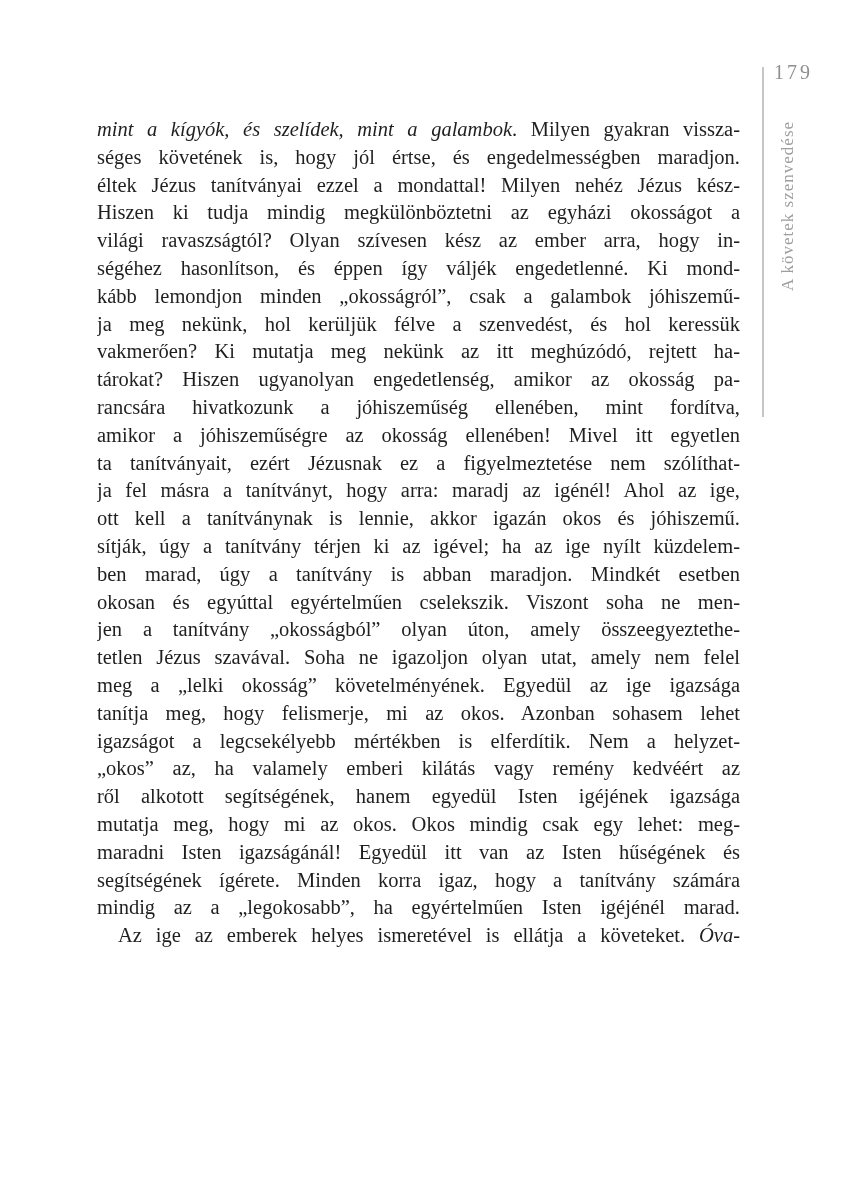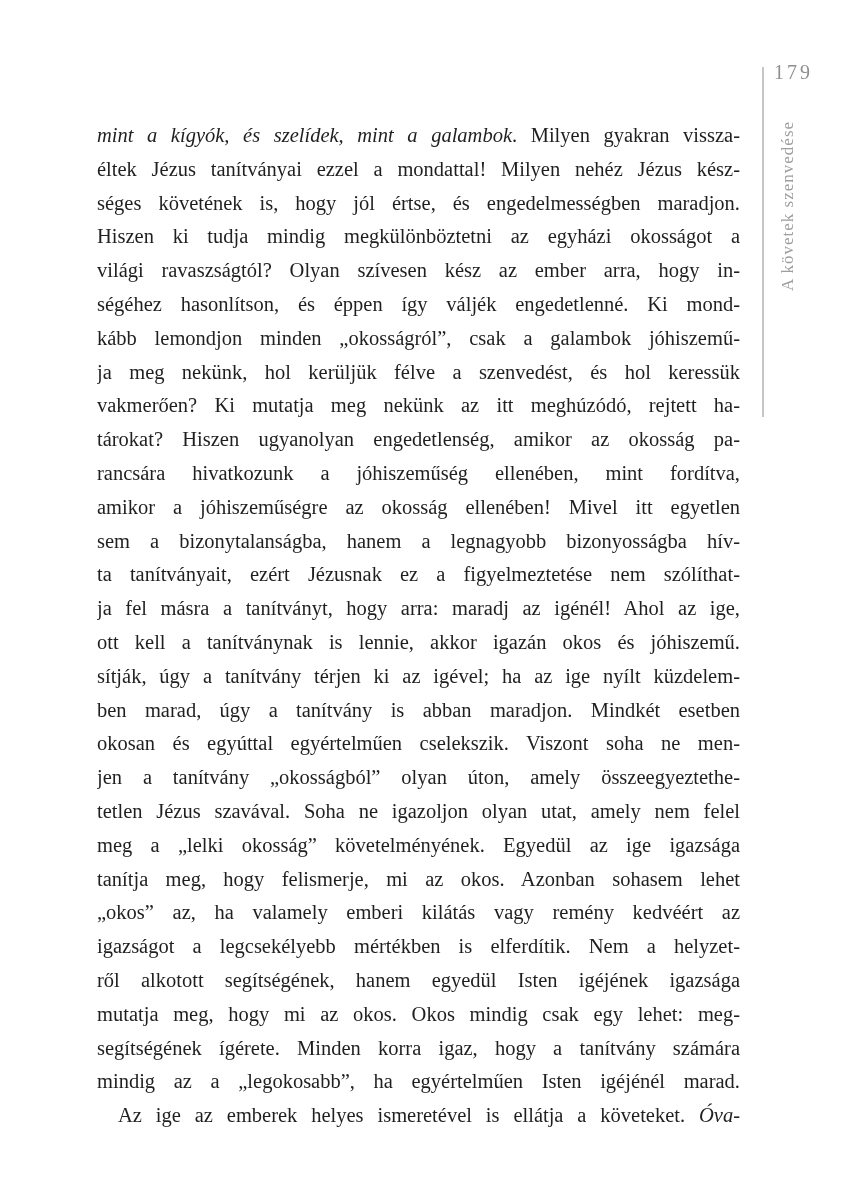--- a/index.html
+++ b/index.html
@@ -55,61 +55,60 @@
     width: 643px;
     color: #1f1f1f;
     font-size: 20.5px;
   }
   .text-line {
     height: 27.8px;
     line-height: 27.8px;
     text-align: justify;
     text-align-last: justify;
     overflow: hidden;
-    margin-top: 6px;
   }
   .text-line.indent {
     text-indent: 21px;
   }
   .seg.italic {
     font-style: italic;
   }
 </style>
 </head>
 <body>
 
 <div class="page">
   <div class="margin-rule"></div>
   <div class="page-number">179</div>
   <div class="margin-label">A követek szenvedése</div>
   <div class="text-block">
       <div class="text-line"><span class="seg italic">mint a kígyók, és szelídek, mint a galambok</span><span class="seg">. Milyen gyakran vissza-</span></div>
+      <div class="text-line"><span class="seg">séges követének is, hogy jól értse, és engedelmességben maradjon.</span></div>
       <div class="text-line"><span class="seg">éltek Jézus tanítványai ezzel a mondattal! Milyen nehéz Jézus kész-</span></div>
-      <div class="text-line"><span class="seg">séges követének is, hogy jól értse, és engedelmességben maradjon.</span></div>
       <div class="text-line"><span class="seg">Hiszen ki tudja mindig megkülönböztetni az egyházi okosságot a</span></div>
       <div class="text-line"><span class="seg">világi ravaszságtól? Olyan szívesen kész az ember arra, hogy in-</span></div>
       <div class="text-line"><span class="seg">ségéhez hasonlítson, és éppen így váljék engedetlenné. Ki mond-</span></div>
       <div class="text-line"><span class="seg">kább lemondjon minden „okosságról”, csak a galambok jóhiszemű-</span></div>
       <div class="text-line"><span class="seg">ja meg nekünk, hol kerüljük félve a szenvedést, és hol keressük</span></div>
       <div class="text-line"><span class="seg">vakmerően? Ki mutatja meg nekünk az itt meghúzódó, rejtett ha-</span></div>
       <div class="text-line"><span class="seg">tárokat? Hiszen ugyanolyan engedetlenség, amikor az okosság pa-</span></div>
       <div class="text-line"><span class="seg">rancsára hivatkozunk a jóhiszeműség ellenében, mint fordítva,</span></div>
       <div class="text-line"><span class="seg">amikor a jóhiszeműségre az okosság ellenében! Mivel itt egyetlen</span></div>
-      <div class="text-line"><span class="seg">sem a bizonytalanságba, hanem a legnagyobb bizonyosságba hív-</span></div>
       <div class="text-line"><span class="seg">ta tanítványait, ezért Jézusnak ez a figyelmeztetése nem szólíthat-</span></div>
       <div class="text-line"><span class="seg">ja fel másra a tanítványt, hogy arra: maradj az igénél! Ahol az ige,</span></div>
       <div class="text-line"><span class="seg">ott kell a tanítványnak is lennie, akkor igazán okos és jóhiszemű.</span></div>
       <div class="text-line"><span class="seg">sítják, úgy a tanítvány térjen ki az igével; ha az ige nyílt küzdelem-</span></div>
       <div class="text-line"><span class="seg">ben marad, úgy a tanítvány is abban maradjon. Mindkét esetben</span></div>
       <div class="text-line"><span class="seg">okosan és egyúttal egyértelműen cselekszik. Viszont soha ne men-</span></div>
       <div class="text-line"><span class="seg">jen a tanítvány „okosságból” olyan úton, amely összeegyeztethe-</span></div>
       <div class="text-line"><span class="seg">tetlen Jézus szavával. Soha ne igazoljon olyan utat, amely nem felel</span></div>
       <div class="text-line"><span class="seg">meg a „lelki okosság” követelményének. Egyedül az ige igazsága</span></div>
       <div class="text-line"><span class="seg">tanítja meg, hogy felismerje, mi az okos. Azonban sohasem lehet</span></div>
+      <div class="text-line"><span class="seg">igazságot a legcsekélyebb mértékben is elferdítik. Nem a helyzet-</span></div>
       <div class="text-line"><span class="seg">„okos” az, ha valamely emberi kilátás vagy remény kedvéért az</span></div>
-      <div class="text-line"><span class="seg">igazságot a legcsekélyebb mértékben is elferdítik. Nem a helyzet-</span></div>
       <div class="text-line"><span class="seg">ről alkotott segítségének, hanem egyedül Isten igéjének igazsága</span></div>
       <div class="text-line"><span class="seg">mutatja meg, hogy mi az okos. Okos mindig csak egy lehet: meg-</span></div>
+      <div class="text-line"><span class="seg">maradni Isten igazságánál! Egyedül itt van az Isten hűségének és</span></div>
       <div class="text-line"><span class="seg">segítségének ígérete. Minden korra igaz, hogy a tanítvány számára</span></div>
       <div class="text-line"><span class="seg">mindig az a „legokosabb”, ha egyértelműen Isten igéjénél marad.</span></div>
       <div class="text-line indent"><span class="seg">Az ige az emberek helyes ismeretével is ellátja a követeket. </span><span class="seg italic">Óva-</span></div>
     </div>
 </div>
 
 </body></html>

